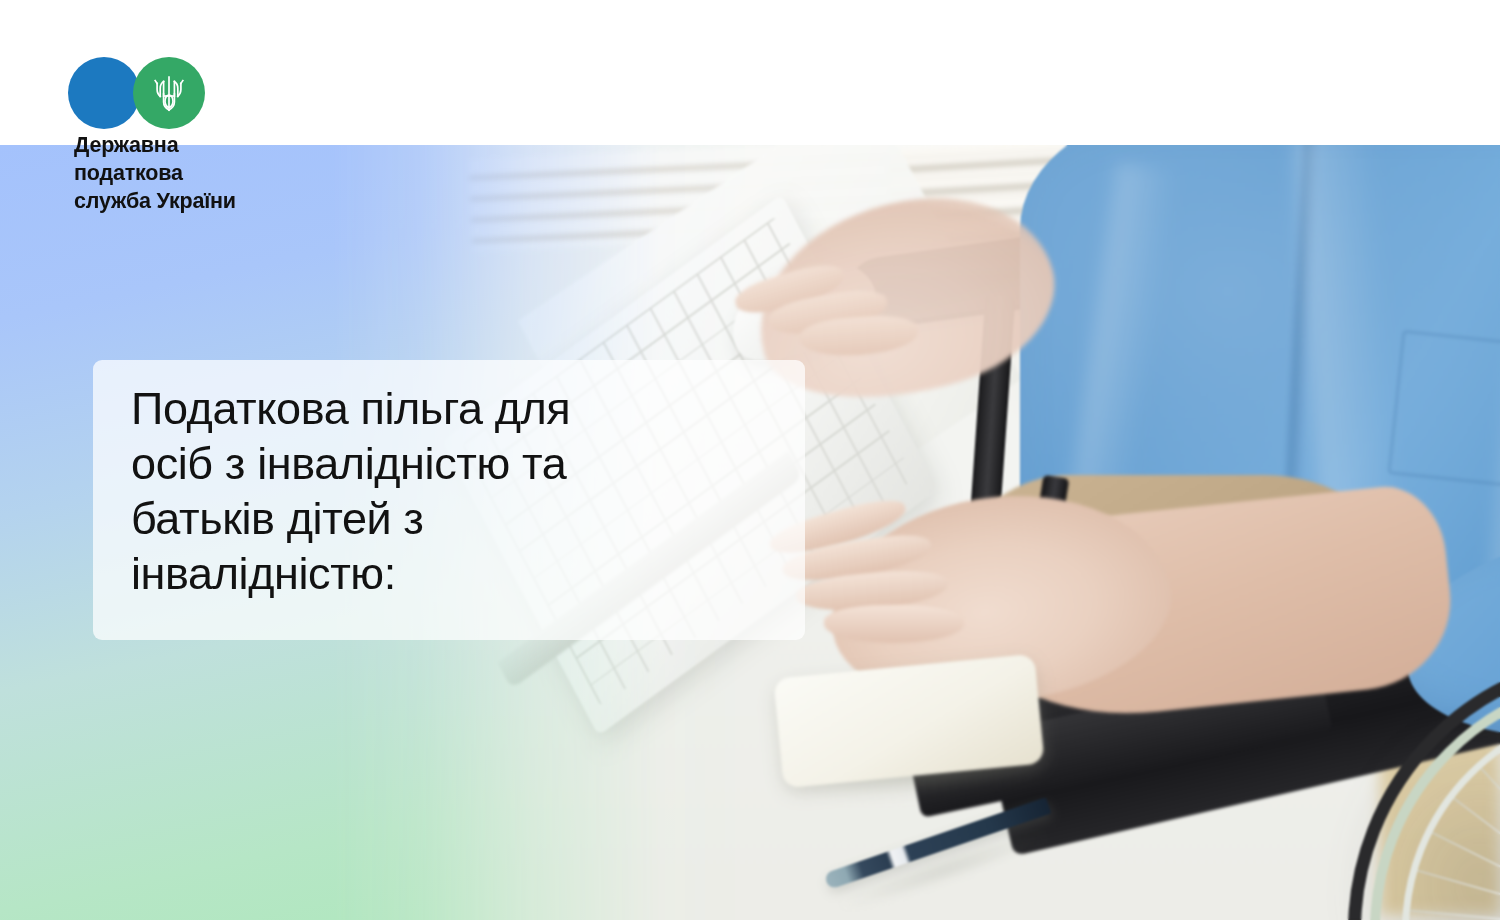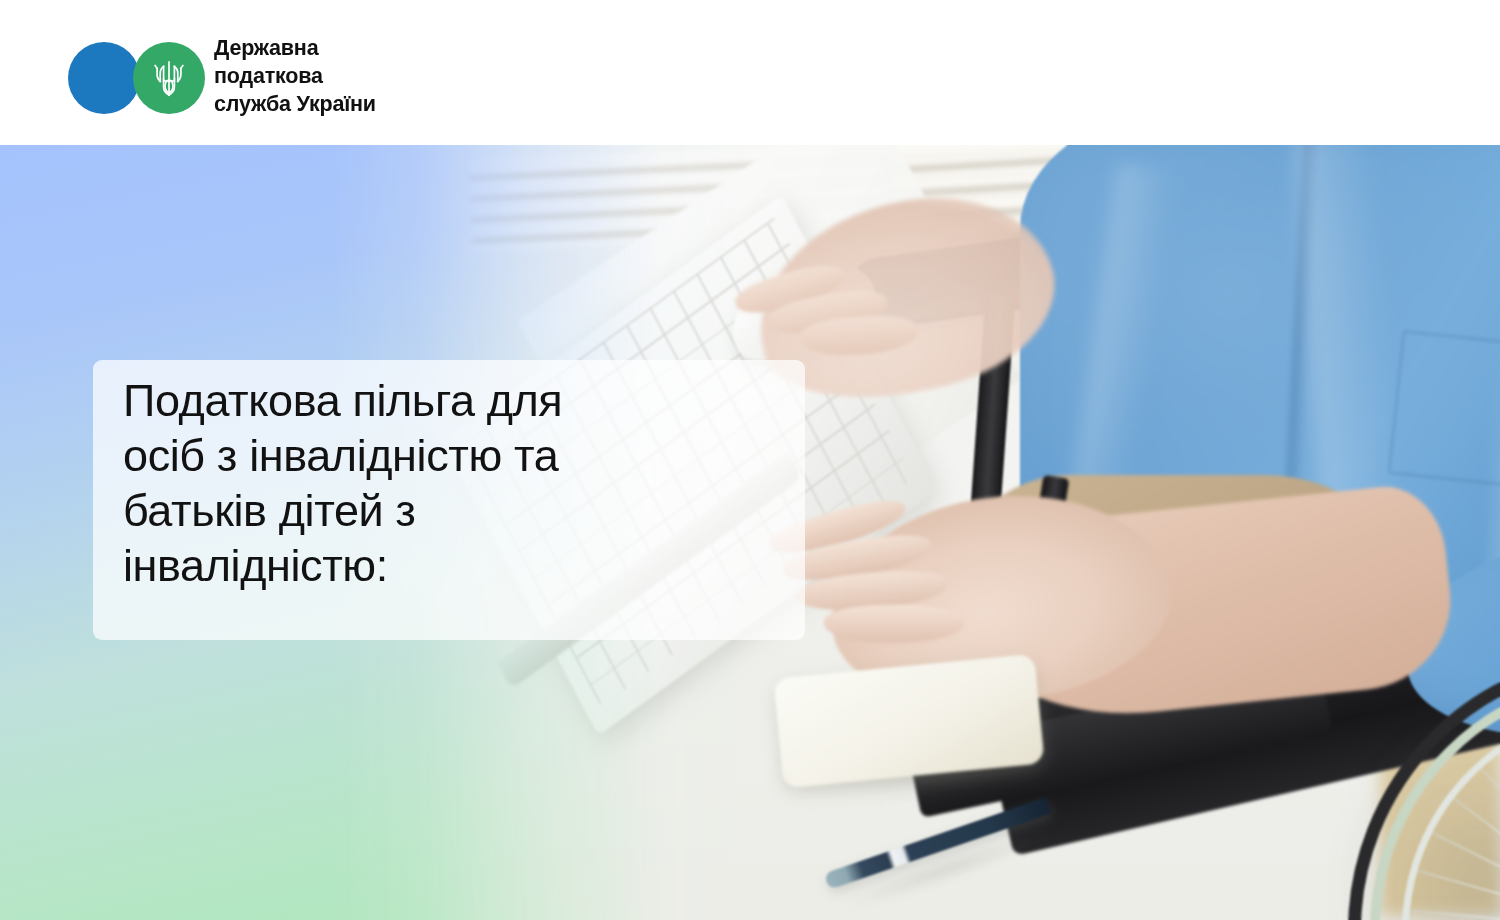--- a/index.html
+++ b/index.html
@@ -26,23 +26,23 @@
     width: 1500px;
     height: 145px;
     background: #ffffff;
     z-index: 40;
     display: flex;
     align-items: center;
   }
   .logo-block {
     position: absolute;
     left: 68px;
-    top: 35px;
+    top: 52px;
     display: flex;
-    align-items: center;
+    flex-direction: column;
   }
   .logo-marks {
     position: relative;
     width: 140px;
     height: 80px;
   }
   .circle-blue {
     position: absolute;
     left: 0; top: 5px;
     width: 72px; height: 72px;
@@ -505,21 +505,21 @@
     padding: 14px 22px 18px 30px;
     box-sizing: border-box;
   }
   .headline {
     font-size: 45px;
     font-weight: normal;
     line-height: 1.22;
     color: #121212;
     letter-spacing: -0.4px;
     white-space: pre-line;
-    margin: 0;
+    margin: 8px;
   }
   .subhead {
     position: absolute;
     left: 123px;
     top: 651px;
     z-index: 20;
     font-size: 47px;
     font-weight: bold;
     line-height: 1.05;
     color: #0B0B0B;

